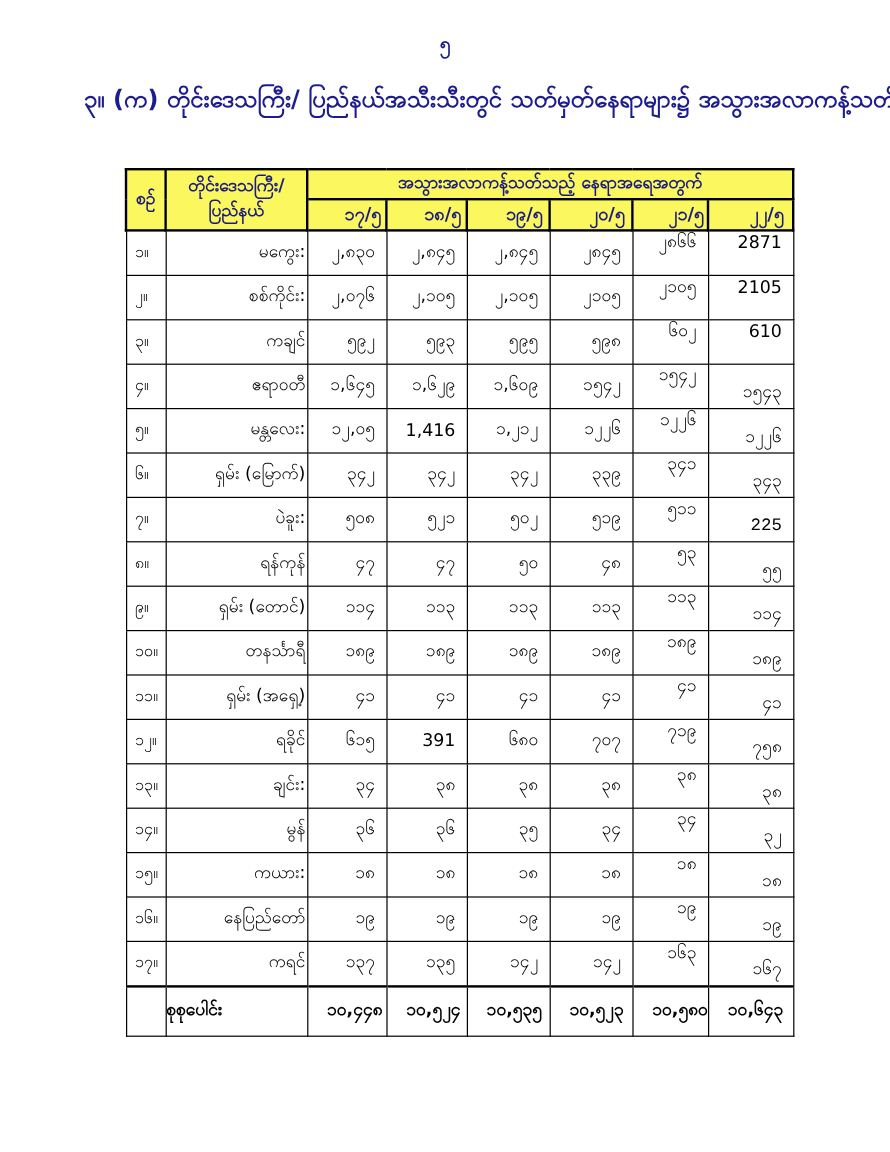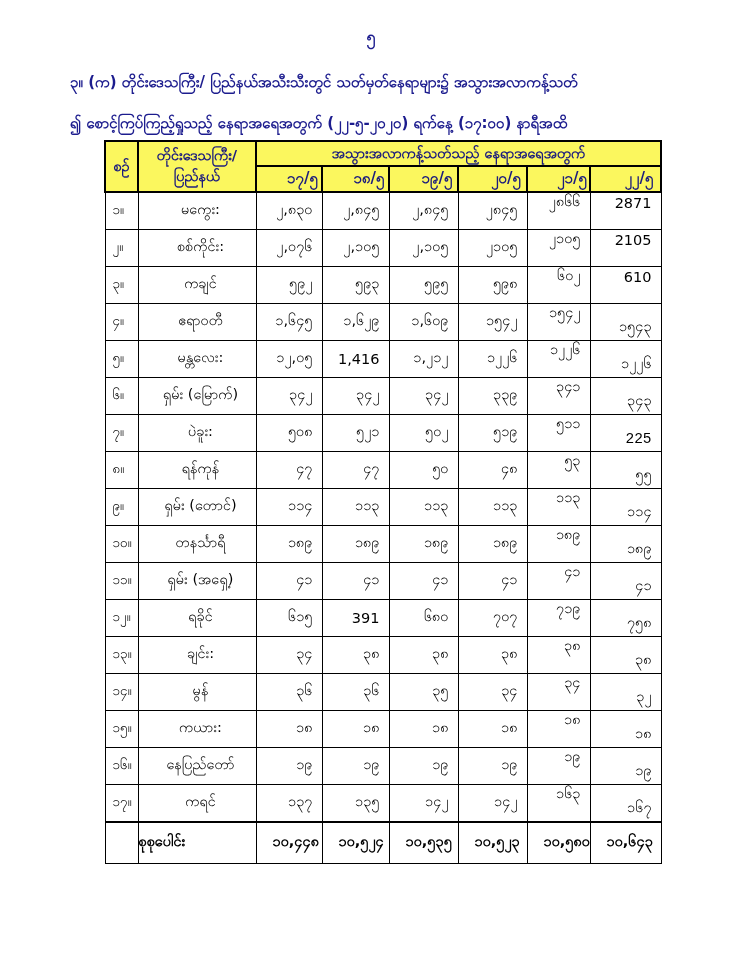--- a/index.html
+++ b/index.html
@@ -7,54 +7,53 @@
     width:742px;height:960px;background:#ffffff;position:relative;
     font-family:"DejaVu Sans",sans-serif;color:#000;
     -webkit-font-smoothing:antialiased;
   }
   .page-number{
     position:absolute;top:26px;left:0;width:742px;text-align:center;
     font-size:16px;font-weight:bold;color:#1c1c8e;
   }
   .title{
     position:absolute;top:62px;left:70px;width:606px;
-    font-size:15px;font-weight:bold;color:#1c1c8e;line-height:41px;
+    font-size:20px;font-weight:bold;color:#1c1c8e;line-height:41px;
   }
   .title .line{white-space:nowrap;}
   .tbl-wrap{position:absolute;top:140px;left:104px;}
   table{
     border-collapse:collapse;table-layout:fixed;width:556px;
     font-size:14.5px;
   }
   td,th{border:1px solid #000;overflow:hidden;}
   table{border:1px solid #0369a1;}
   th{
     background:#fbf75e;color:#1b1b7e;font-weight:bold;text-align:center;
     padding:1px 2px;border-width:2px;font-size:14.5px;line-height:1.45;
   }
   th.group-hdr{border-bottom-width:2px;}
   tr.dates th{font-size:15px;padding-left:29px;}
   tbody td{height:34px;}
   td.serial{text-align:left;padding-left:7px;font-size:13.5px;}
-  td.name{text-align:center;padding-left:8px;}
+  td.name{text-align:right;padding-left:8px;}
   td.num{text-align:right;padding-right:9px;}
   td.num .v{display:inline-block;position:relative;}
   td.num .v.raise{top:-8px;}
   td.num .v.lower{top:6px;font-family:Liberation Mono, monospace;}
   tr.total td{height:38px;font-weight:bold;border-top-width:2px;padding-left:16px;}
   tr.total td.label{text-align:left;padding-left:0;}
 </style>
 </head>
 <body>
 
 <div class="page-number">၅</div>
 
 <div class="title">
   <div class="line">၃။ (က) တိုင်းဒေသကြီး/ ပြည်နယ်အသီးသီးတွင် သတ်မှတ်နေရာများ၌ အသွားအလာကန့်သတ်</div>
-  <div class="line">၍ စောင့်ကြပ်ကြည့်ရှုသည့် နေရာအရေအတွက် (၂၂-၅-၂၀၂၀) ရက်နေ့ (၁၇:၀၀) နာရီအထိ</div>
 </div>
 
 <div class="tbl-wrap">
   <table>
     <colgroup>
       <col style="width:33px">
         <col style="width:118px">
       <col style="width:66px">
         <col style="width:67px">
         <col style="width:69px">

